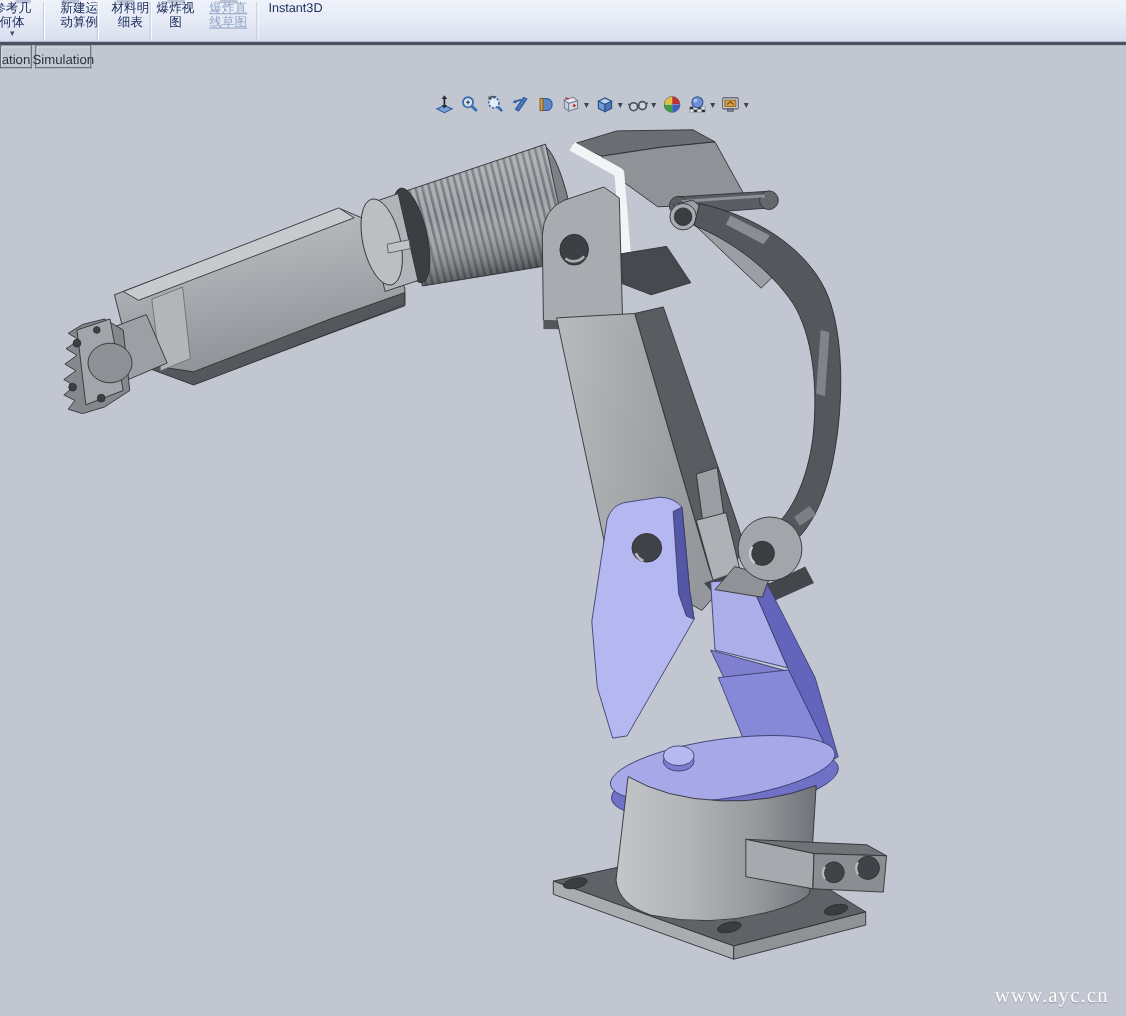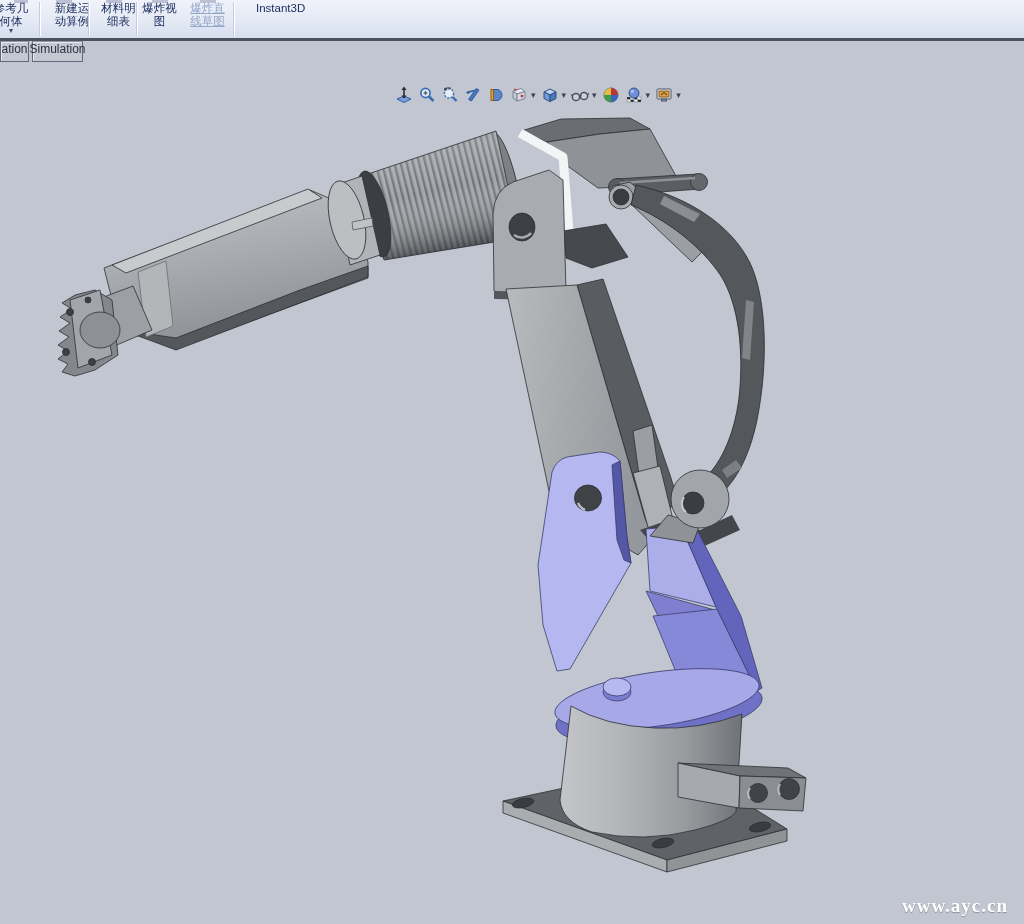--- a/index.html
+++ b/index.html
@@ -23,35 +23,35 @@
   .cmd-btn .l1,.cmd-btn .l2{white-space:nowrap;}
   .cmd-btn.disabled{color:#93a6c8;text-decoration:underline;}
   .cmd-sep{position:absolute;top:2px;height:34px;width:1px;background:#c3cbdf;box-shadow:1px 0 0 #ffffff;}
   .cmd-caret{font-size:8px;color:#3c4a6e;line-height:6px;}
   .cmd-topfrag{position:absolute;top:0;height:3px;background:#8f99b4;opacity:.55;}
   .cmd-divider{position:absolute;left:0;top:38px;width:1024px;height:3px;background:#4c525e;}
   
   .tab{
     position:absolute;top:41px;height:21px;box-sizing:border-box;
     background:#c4c8d1;border:1px solid #62687a;border-top-color:#8f95a5;
-    color:#2c3240;font-size:12px;display:flex;align-items:flex-start;justify-content:center;
+    color:#2c3240;font-size:12px;display:flex;align-items:flex-end;justify-content:center;
     box-shadow:inset 1px 1px 0 #e6e8ee;
   }
   
   .headsup{
     position:absolute;left:394px;top:44px;height:22px;display:flex;align-items:center;gap:3px;
   }
   .hicon{width:20px;height:20px;display:flex;align-items:center;justify-content:center;}
   .hcaret{font-size:9px;color:#3c424e;margin:0 1px 0 -1px;}
   
   .viewport{position:absolute;left:0;top:40px;width:1024px;height:884px;}
   .modelsvg{position:absolute;left:0;top:-40px;}
   .watermark{
     position:absolute;right:16px;bottom:7px;color:#ffffff;
-    font-family:"Liberation Serif",serif;font-weight:bold;font-size:19px;
+    font-family:"Liberation Serif",serif;font-weight:normal;font-size:19px;
     text-shadow:0 1px 1px rgba(90,95,110,.55);letter-spacing:1px;
   }
 </style>
 </head>
 <body>
 
 <div class="app">
 
   <div class="commandbar">
     <div class="cmd-topfrag" style="left:14px;width:14px"></div>
@@ -83,21 +83,21 @@
       <span class="l1">爆炸视</span>
       <span class="l2">图</span>
     </button>
 
     <button class="cmd-btn disabled" style="left:183px;width:49px">
       <span class="l1">爆炸直</span>
       <span class="l2">线草图</span>
     </button>
     <div class="cmd-sep" style="left:233px"></div>
 
-    <button class="cmd-btn" style="left:236px;width:60px;align-items:flex-start;padding-left:20px">
+    <button class="cmd-btn" style="left:236px;width:60px;align-items:flex-start;padding-left:8px">
       <span class="l1">Instant3D</span>
     </button>
   </div>
   <div class="cmd-divider"></div>
 
   <div class="tab" style="left:0;width:29px">
     <span>ation</span>
   </div>
   <div class="tab" style="left:32px;width:51px">
     <span>Simulation</span>

